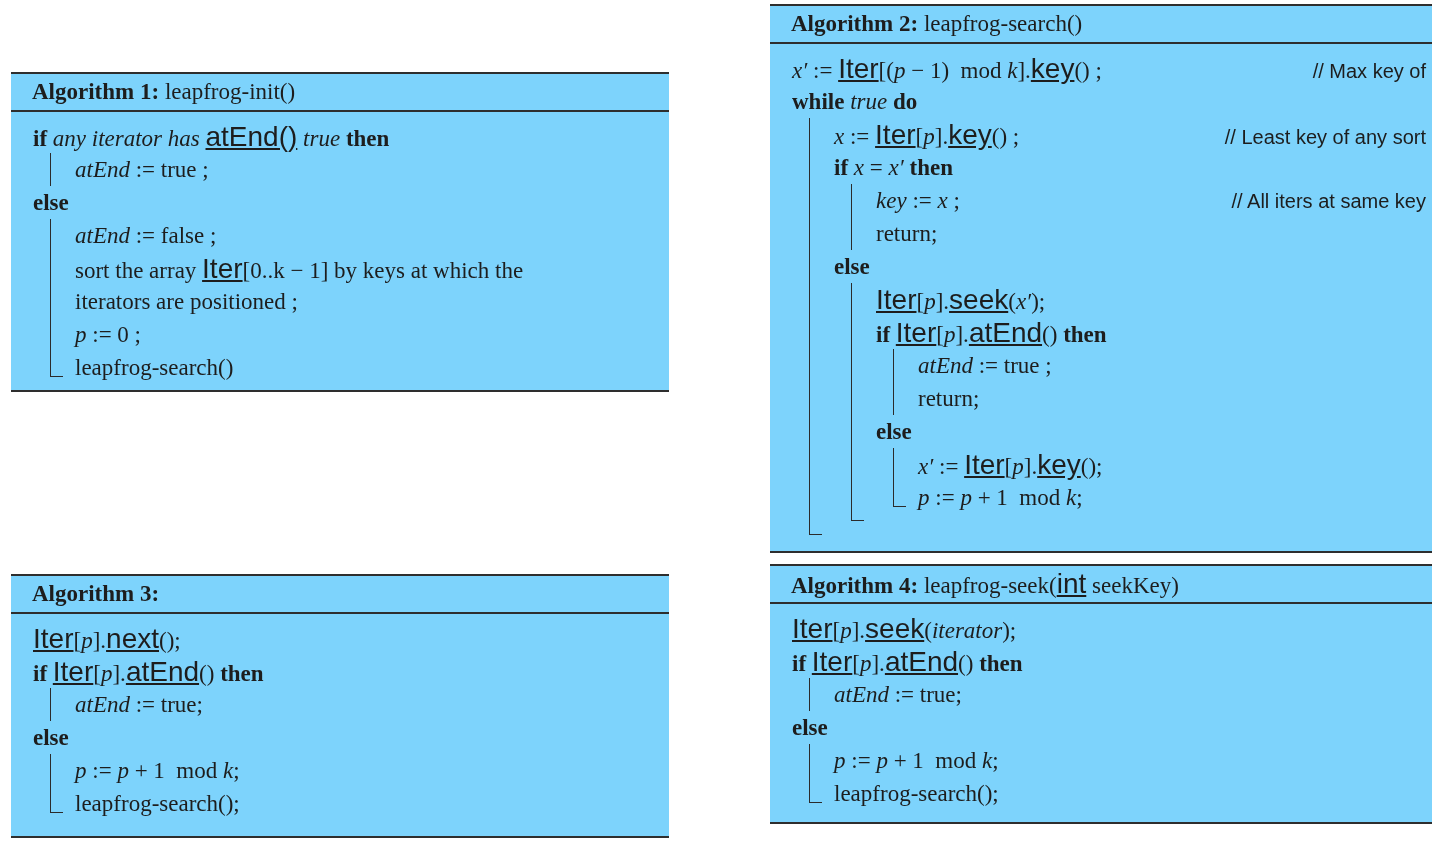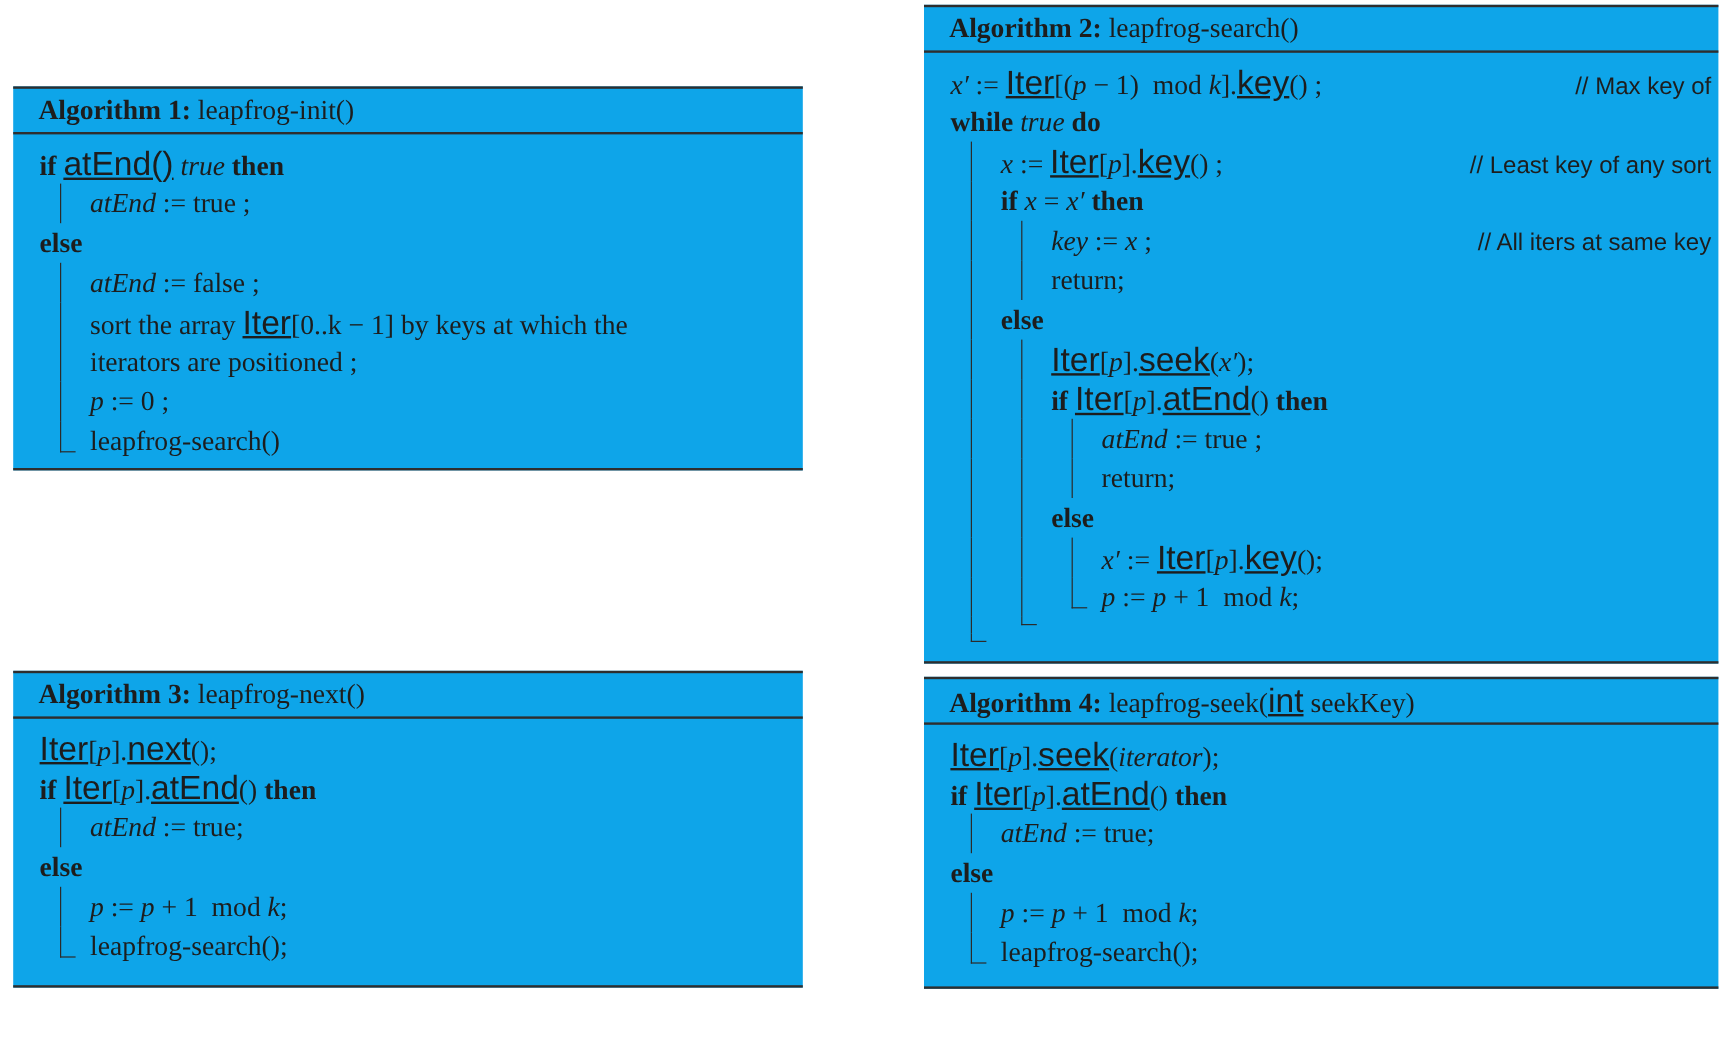--- a/index.html
+++ b/index.html
@@ -7,21 +7,21 @@
     width:1436px;height:868px;position:relative;
     background:#ffffff;
     font-family:"Liberation Serif","DejaVu Serif",serif;
     color:#1d1d1d;
     overflow:hidden;
   }
   .canvas{position:absolute;inset:0;}
   .algo{
     position:absolute;
     border-bottom:2.5px solid #2e2e2e;
-    background:#0ea5e9;
+    background:#7dd3fc;
   }
   .caption{
     border-top:2px solid #2e2e2e;
     border-bottom:2.5px solid #2e2e2e;
     height:36px;line-height:36px;
     padding-left:21px;
     font-size:23px;
     white-space:pre;
     display:flex;align-items:baseline;
   }
@@ -57,21 +57,21 @@
   .caption .seg-sf{line-height:36px;}
 </style>
 </head>
 <body>
 
 <div class="canvas">
 
   <section class="algo" style="left:11px; top:72px; width:658px;">
     <div class="caption"><span class="seg-kw">Algorithm 1:</span><span class="seg-rm"> leapfrog-init()</span></div>
     <div class="body" style="padding-bottom:6px;">
-        <div class="line"><span class="seg-kw">if </span><span class="seg-sf">atEnd()</span><span class="seg-rm"> </span><span class="seg-it">true</span><span class="seg-rm"> </span><span class="seg-kw">then</span></div>
+        <div class="line"><span class="seg-kw">if </span><span class="seg-it">any iterator has </span><span class="seg-sf">atEnd()</span><span class="seg-rm"> </span><span class="seg-it">true</span><span class="seg-rm"> </span><span class="seg-kw">then</span></div>
         <div class="line"><span class="bar"></span><span class="seg-it">atEnd</span><span class="seg-rm"> := true ;</span></div>
         <div class="line"><span class="seg-kw">else</span></div>
         <div class="line"><span class="bar"></span><span class="seg-it">atEnd</span><span class="seg-rm"> := false ;</span></div>
         <div class="line"><span class="bar"></span><span class="seg-rm">sort the array </span><span class="seg-sf">Iter</span><span class="seg-rm">[0..k − 1] by keys at which the</span></div>
         <div class="line"><span class="bar"></span><span class="seg-rm">iterators are positioned ;</span></div>
         <div class="line"><span class="bar"></span><span class="seg-it">p</span><span class="seg-rm"> := 0 ;</span></div>
         <div class="line"><span class="bar foot"></span><span class="seg-rm">leapfrog-search()</span></div>
       </div>
   </section>
 
@@ -90,22 +90,22 @@
         <div class="line"><span class="bar"></span><span class="bar"></span><span class="bar"></span><span class="seg-it">atEnd</span><span class="seg-rm"> := true ;</span></div>
         <div class="line"><span class="bar"></span><span class="bar"></span><span class="bar"></span><span class="seg-rm">return;</span></div>
         <div class="line"><span class="bar"></span><span class="bar"></span><span class="seg-kw">else</span></div>
         <div class="line"><span class="bar"></span><span class="bar"></span><span class="bar"></span><span class="seg-it">x′</span><span class="seg-rm"> := </span><span class="seg-sf">Iter</span><span class="seg-rm">[</span><span class="seg-it">p</span><span class="seg-rm">].</span><span class="seg-sf">key</span><span class="seg-rm">();</span></div>
         <div class="line"><span class="bar"></span><span class="bar"></span><span class="bar foot"></span><span class="seg-it">p</span><span class="seg-rm"> := </span><span class="seg-it">p</span><span class="seg-rm"> + 1  mod </span><span class="seg-it">k</span><span class="seg-rm">;</span></div>
         <div class="line closer"><span class="bar"></span><span class="bar foot"></span></div>
         <div class="line closer"><span class="bar foot"></span></div>
       </div>
   </section>
 
-  <section class="algo" style="left:11px; top:559px; width:658px;">
-    <div class="caption"><span class="seg-kw">Algorithm 3:</span><span class="seg-rm"> leapfrog-next()</span></div>
+  <section class="algo" style="left:11px; top:574px; width:658px;">
+    <div class="caption"><span class="seg-kw">Algorithm 3:</span></div>
     <div class="body" style="padding-bottom:16px;">
         <div class="line"><span class="seg-sf">Iter</span><span class="seg-rm">[</span><span class="seg-it">p</span><span class="seg-rm">].</span><span class="seg-sf">next</span><span class="seg-rm">();</span></div>
         <div class="line"><span class="seg-kw">if </span><span class="seg-sf">Iter</span><span class="seg-rm">[</span><span class="seg-it">p</span><span class="seg-rm">].</span><span class="seg-sf">atEnd</span><span class="seg-rm">() </span><span class="seg-kw">then</span></div>
         <div class="line"><span class="bar"></span><span class="seg-it">atEnd</span><span class="seg-rm"> := true;</span></div>
         <div class="line"><span class="seg-kw">else</span></div>
         <div class="line"><span class="bar"></span><span class="seg-it">p</span><span class="seg-rm"> := </span><span class="seg-it">p</span><span class="seg-rm"> + 1  mod </span><span class="seg-it">k</span><span class="seg-rm">;</span></div>
         <div class="line"><span class="bar foot"></span><span class="seg-rm">leapfrog-search();</span></div>
       </div>
   </section>
 

